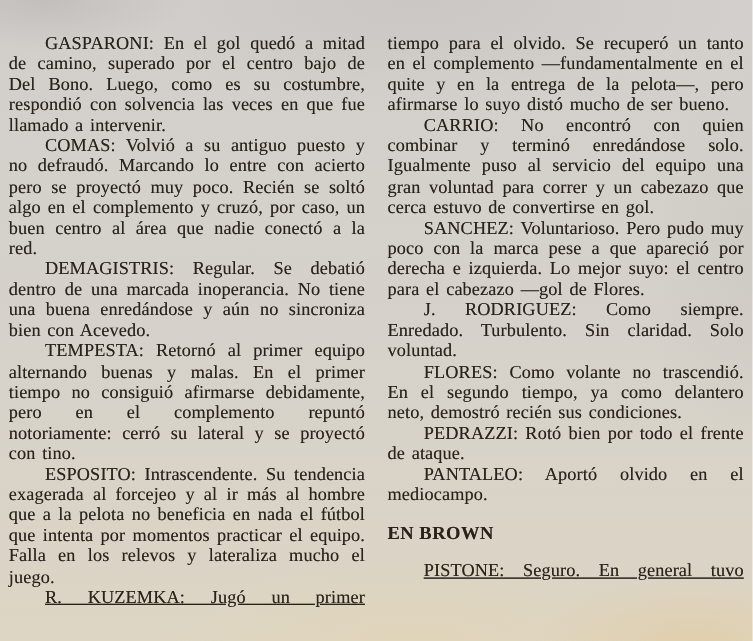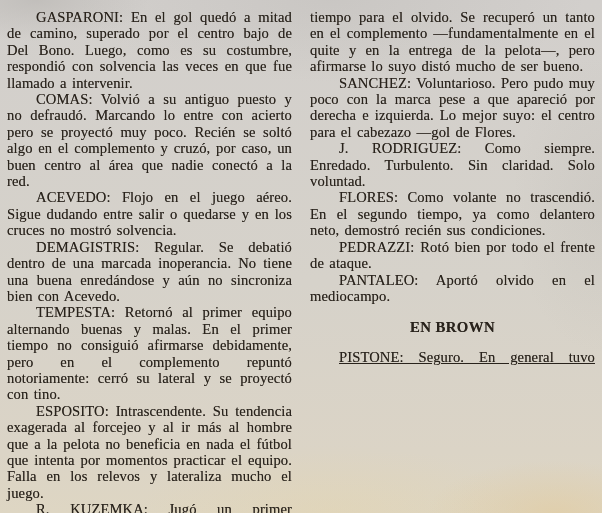--- a/index.html
+++ b/index.html
@@ -15,21 +15,21 @@
       radial-gradient(170px 70px at 92% 100%, rgba(226,200,150,0.50), transparent 75%),
       radial-gradient(260px 90px at 55% 100%, rgba(228,212,172,0.40), transparent 75%),
       radial-gradient(150px 55px at 6% 0%,  rgba(135,133,128,0.22), transparent 75%),
       radial-gradient(340px 110px at 55% 0%, rgba(150,148,144,0.14), transparent 75%),
       radial-gradient(120px 200px at 100% 40%, rgba(148,146,142,0.10), transparent 75%),
       linear-gradient(180deg,#d2cfcc 0%,#d6d2ca 55%,#dbd4c6 88%,#ded6c3 100%);
   }
   .page{
     box-sizing:border-box;
     width:602px;height:428px;
-    padding:9px 7px 0 7px;
+    padding:27px 7px 0 7px;
     display:flex;
     gap:18px;
   }
   .col{
     flex:0 0 285px;
     width:285px;
   }
   p.para{
     margin:0;
     font-size:14.6px;
@@ -39,41 +39,40 @@
     word-spacing:1.6px;
     letter-spacing:0.1px;
     text-shadow:0 0 0.5px rgba(41,35,28,0.55);
   }
   p.para.cont{ text-indent:0; }
   p.para.stretch{ text-align-last:justify;text-decoration:underline; }
   .heading{
     margin:15px 0 13px 0;
     font-size:14.8px;
     font-weight:bold;
-    text-align:center;
     letter-spacing:0.4px;
     text-shadow:0 0 0.5px rgba(41,35,28,0.6);
   }
 </style>
 </head>
 <body>
 
 <div class="page">
   <div class="col">
       <p class="para">GASPARONI: En el gol quedó a mitad de camino, superado por el centro bajo de Del Bono. Luego, como es su costumbre, respondió con solvencia las veces en que fue llamado a intervenir.</p>
       <p class="para">COMAS: Volvió a su antiguo puesto y no defraudó. Marcando lo entre con acierto pero se proyectó muy poco. Recién se soltó algo en el complemento y cruzó, por caso, un buen centro al área que nadie conectó a la red.</p>
-      <p class="para">ACEVEDO: Flojo en el juego aéreo. Sigue dudando entre salir o quedarse y en los cruces no mostró solvencia.</p>
       <p class="para">DEMAGISTRIS: Regular. Se debatió dentro de una marcada inoperancia. No tiene una buena enredándose y aún no sincroniza bien con Acevedo.</p>
       <p class="para">TEMPESTA: Retornó al primer equipo alternando buenas y malas. En el primer tiempo no consiguió afirmarse debidamente, pero en el complemento repuntó notoriamente: cerró su lateral y se proyectó con tino.</p>
       <p class="para">ESPOSITO: Intrascendente. Su tendencia exagerada al forcejeo y al ir más al hombre que a la pelota no beneficia en nada el fútbol que intenta por momentos practicar el equipo. Falla en los relevos y lateraliza mucho el juego.</p>
       <p class="para stretch">R. KUZEMKA: Jugó un primer</p>
     </div>
   <div class="col">
     <div>
         <p class="para cont">tiempo para el olvido. Se recuperó un tanto en el complemento —fundamentalmente en el quite y en la entrega de la pelota—, pero afirmarse lo suyo distó mucho de ser bueno.</p>
+        <p class="para">CARRIO: No encontró con quien combinar y terminó enredándose solo. Igualmente puso al servicio del equipo una gran voluntad para correr y un cabezazo que cerca estuvo de convertirse en gol.</p>
         <p class="para">SANCHEZ: Voluntarioso. Pero pudo muy poco con la marca pese a que apareció por derecha e izquierda. Lo mejor suyo: el centro para el cabezazo —gol de Flores.</p>
         <p class="para">J. RODRIGUEZ: Como siempre. Enredado. Turbulento. Sin claridad. Solo voluntad.</p>
         <p class="para">FLORES: Como volante no trascendió. En el segundo tiempo, ya como delantero neto, demostró recién sus condiciones.</p>
         <p class="para">PEDRAZZI: Rotó bien por todo el frente de ataque.</p>
         <p class="para">PANTALEO: Aportó olvido en el mediocampo.</p>
       </div>
     <h3 class="heading">EN BROWN</h3>
     <div>
         <p class="para stretch">PISTONE: Seguro. En general tuvo</p>
       </div>

